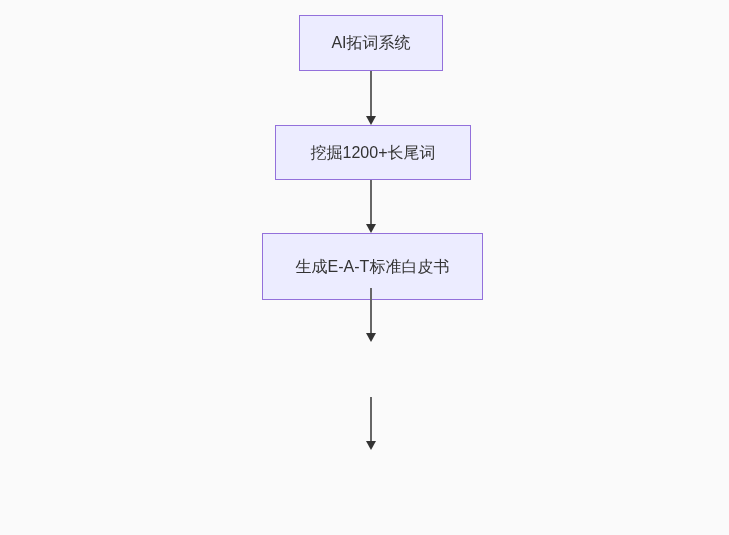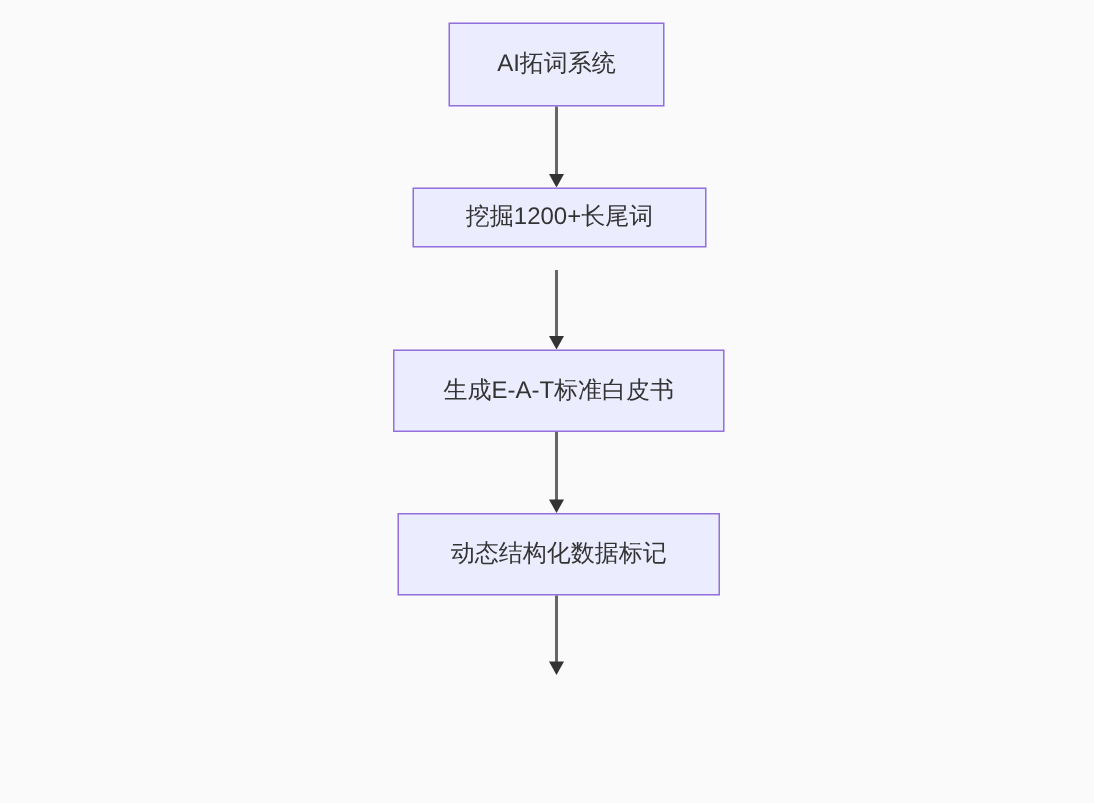--- a/index.html
+++ b/index.html
@@ -23,22 +23,22 @@
     justify-content: center;
     background: #ECECFF;
     border: 1.4px solid #9370DB;
     color: #333333;
     font-size: 16px;
     line-height: 1.2;
     text-align: center;
     white-space: nowrap;
   }
   .n1 { left: 299px; top: 15px;  width: 144px; height: 56px; }
-  .n2 { left: 275px; top: 125px; width: 196px; height: 40px; }
-  .n3 { left: 262px; top: 233px; width: 221px; height: 55px; }
+  .n2 { left: 275px; top: 125px; width: 196px; height: 55px; }
+  .n3 { left: 262px; top: 233px; width: 221px; height: 67px; }
   .n4 { left: 265px; top: 342px; width: 215px; height: 55px; }
   .n5 { left: 254px; top: 450px; width: 234px; height: 55px; }
 
   .edge {
     position: absolute;
     left: 370px;
     width: 2px;
   }
   .edge::before {
     content: "";
@@ -81,20 +81,17 @@
   </div>
 
   <div class="edge e2"></div>
 
   <div class="node n3">
     <span>生成E-A-T标准白皮书</span>
   </div>
 
   <div class="edge e3"></div>
 
-  <div class="node n4">
-    <span>动态结构化数据标记</span>
-  </div>
 
   <div class="edge e4"></div>
 
 
 </div>
 
 </body></html>

